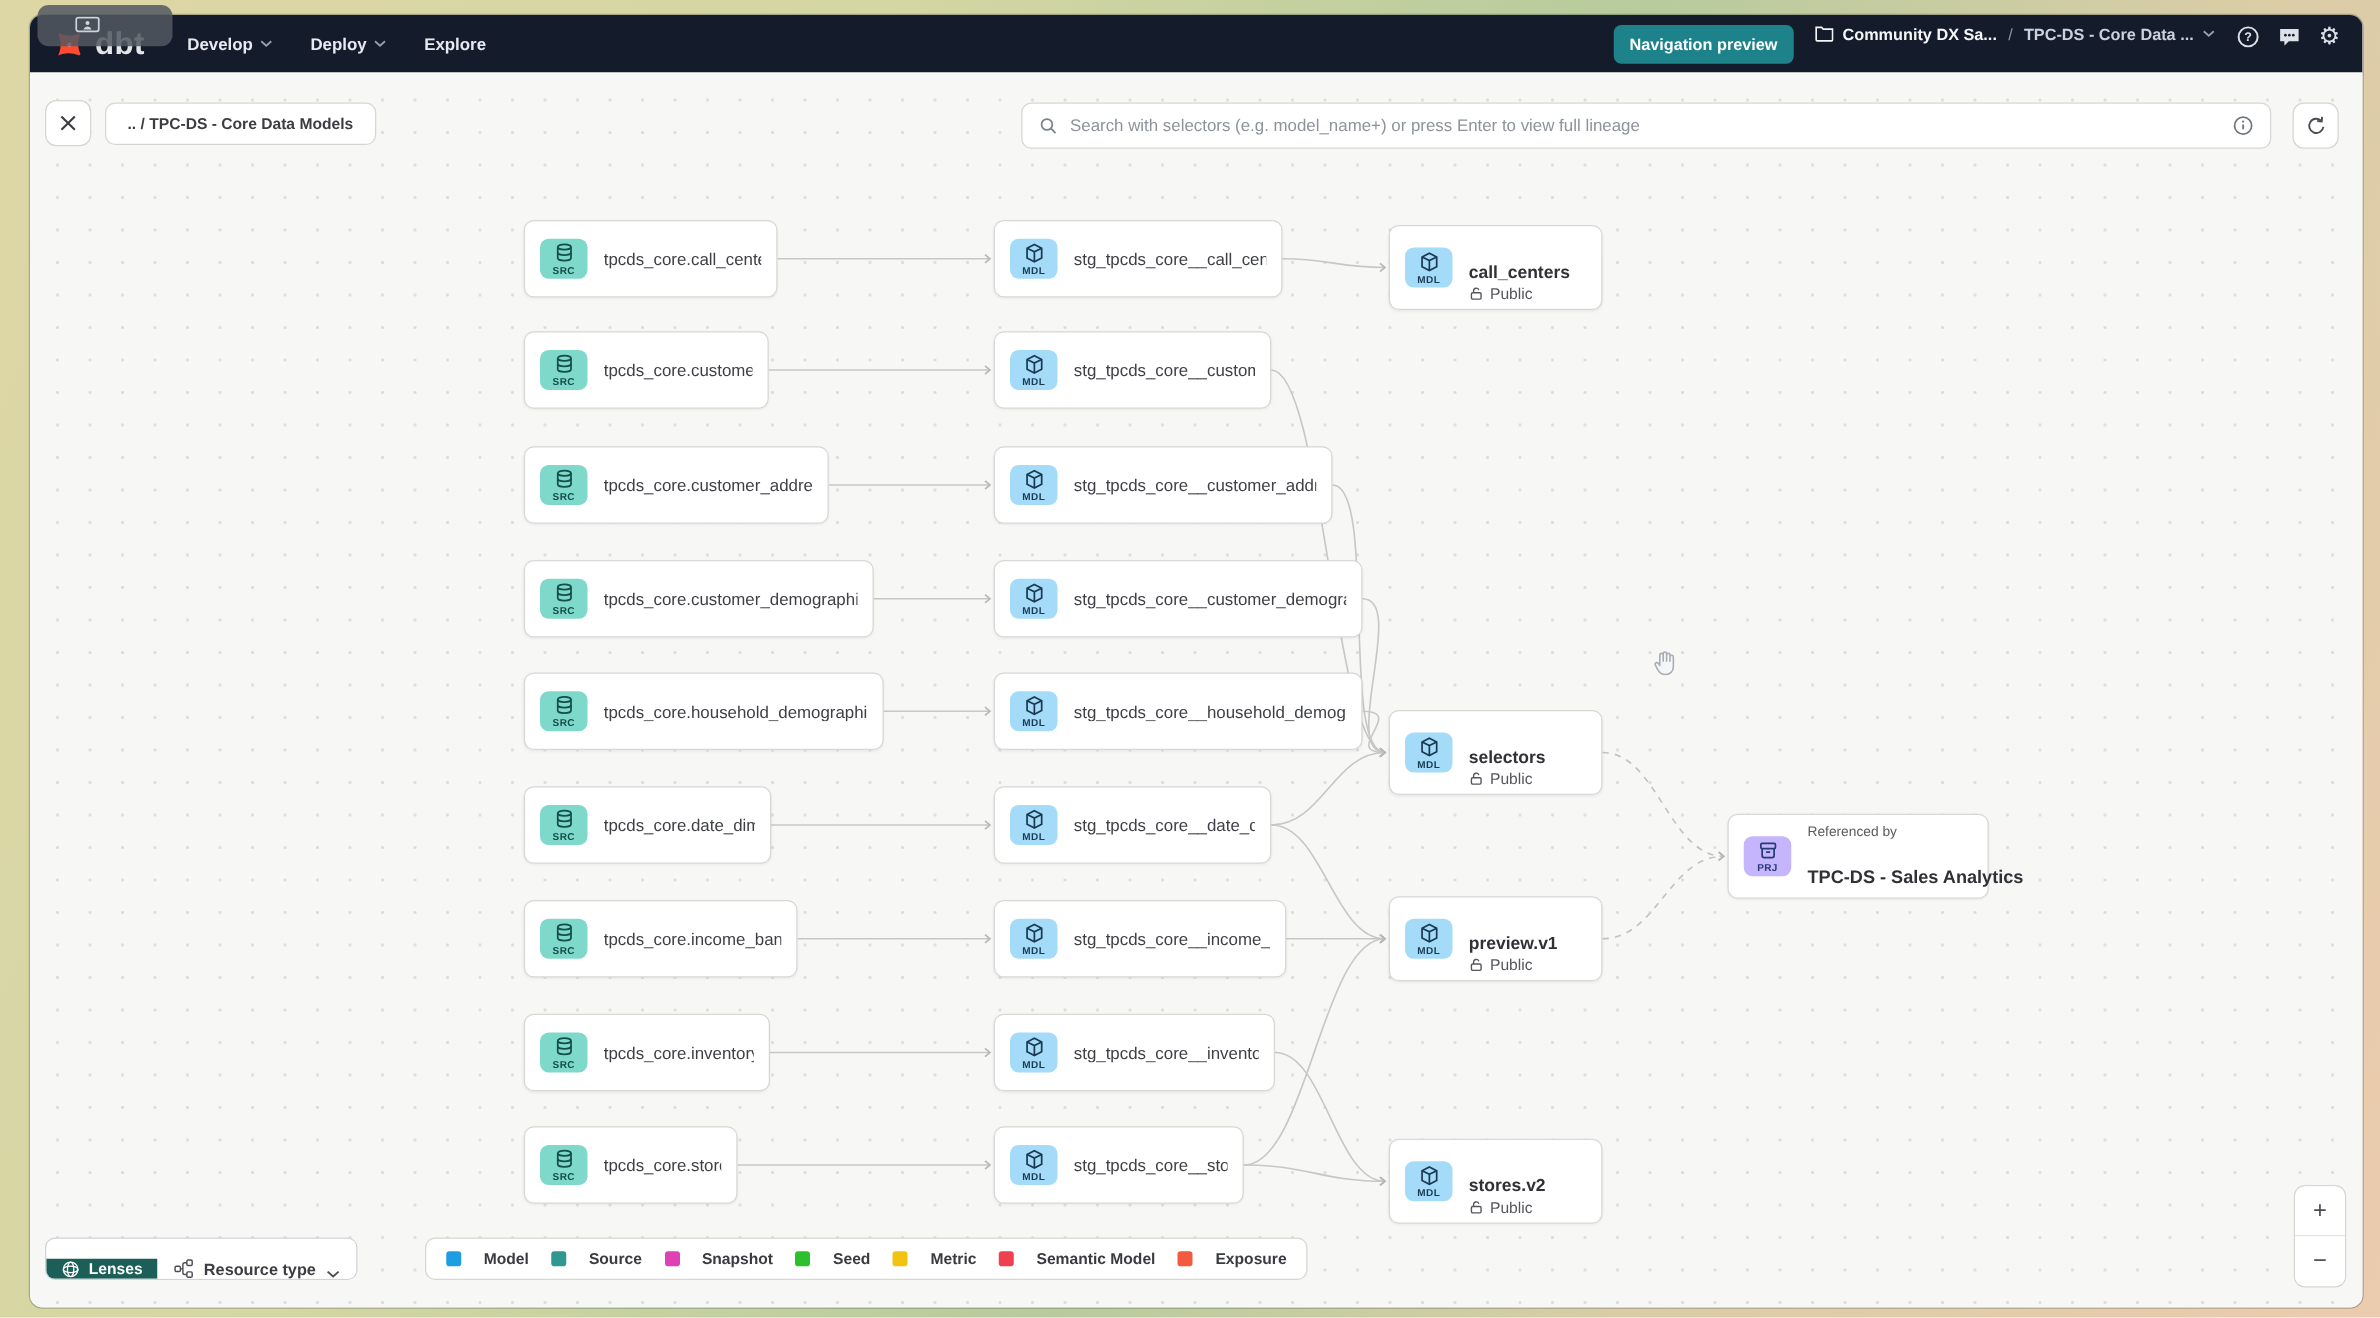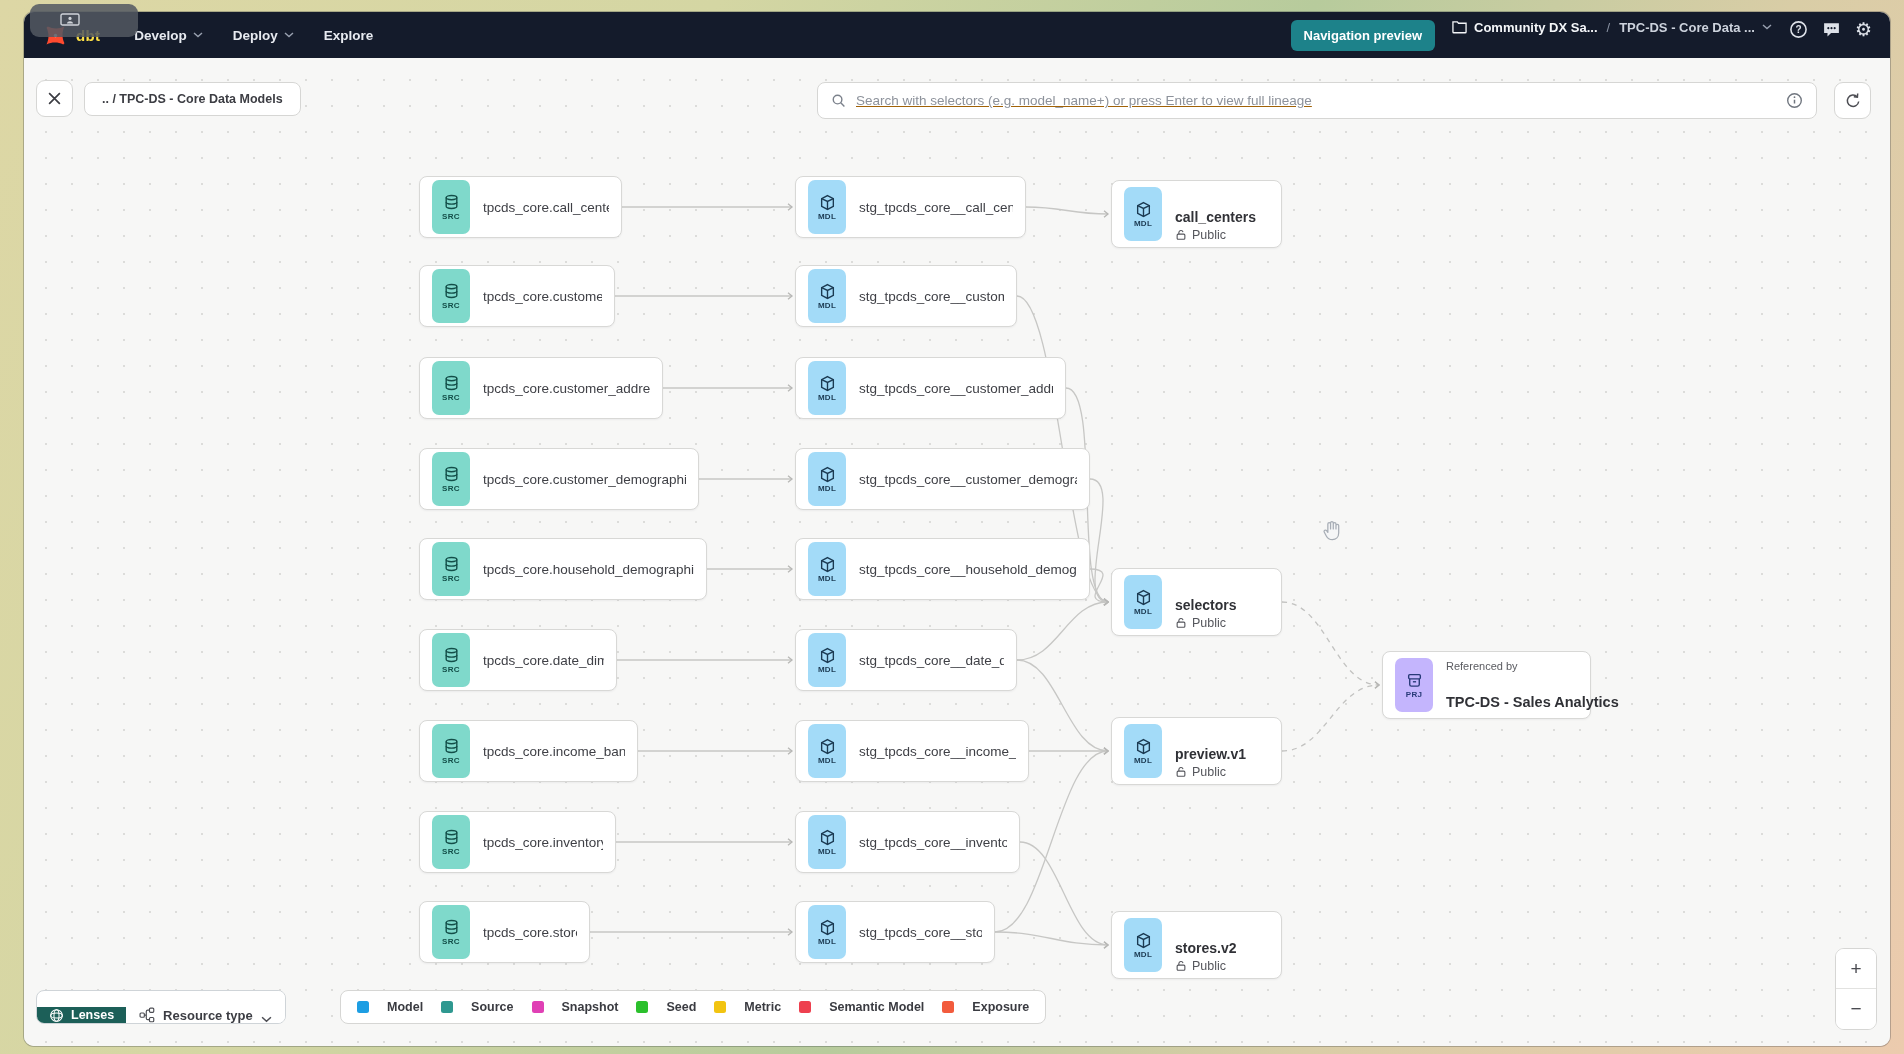--- a/index.html
+++ b/index.html
@@ -4,21 +4,21 @@
 <style>
   * { box-sizing: border-box; margin: 0; padding: 0; }
   html,body { width:1904px; height:1054px; overflow:hidden; font-family:"Liberation Sans",sans-serif; }
   body { background:linear-gradient(115deg,#ddd7a5 0%,#d4d6a3 30%,#b7cb9c 55%,#d9cda6 75%,#eccbae 100%); position:relative; }
 
   .window { position:absolute; left:24px; top:12px; right:14px; bottom:8px; background:#f7f7f6; border-radius:10px; overflow:hidden; box-shadow:0 0 0 1px rgba(20,27,43,.25); }
 
   
   .nav { height:46px; background:#141b2b; display:flex; align-items:center; padding:0 18px; }
   .brand { display:flex; align-items:center; gap:7px; margin-right:34px; }
-  .brand-text { color:#fde047; font-weight:700; font-size:15px; letter-spacing:.3px; }
+  .brand-text { color:#e5e5e5; font-weight:700; font-size:25px; letter-spacing:.3px; }
   .menu { display:flex; align-items:center; gap:30px; }
   .menu-item { display:flex; align-items:center; gap:6px; color:#e7eaf0; font-size:13.5px; font-weight:700; cursor:pointer; }
   .menu-item svg { stroke:#98a0af; }
   .nav-right { margin-left:auto; display:flex; align-items:flex-start; gap:17px; }
   .preview-btn { background:#1d828a; color:#fff; font-weight:700; font-size:13px; padding:8px 13px; border-radius:6px; border:none; font-family:inherit; }
   .crumb { display:flex; align-items:center; gap:9px; font-size:13px; }
   .crumb-acct { color:#f4f6f9; font-weight:700; display:flex; align-items:center; gap:7px; }
   .crumb-sep { color:#8a93a3; }
   .crumb-proj { color:#ccd2dc; font-weight:600; display:flex; align-items:center; gap:7px; }
   .crumb-proj svg { stroke:#98a0af; }
@@ -27,31 +27,31 @@
 
   
   .canvas { position:absolute; left:0; top:46px; right:0; bottom:0;
     background-color:#f7f7f6;
     background-image:radial-gradient(circle,#dcdcda 1px,transparent 1.35px);
     background-size:26px 26px; background-position:9px 9px; }
 
   .close-btn { position:absolute; left:12px; top:22px; width:37px; height:37px; background:#fff; border:1px solid #d6d6d4; border-radius:9px; display:flex; align-items:center; justify-content:center; cursor:pointer; }
   .path-chip { position:absolute; left:60px; top:24px; height:34px; padding:0 17px; display:flex; align-items:center; background:#fff; border:1px solid #d6d6d4; border-radius:8px; font-size:12.5px; font-weight:700; color:#3c3d43; cursor:pointer; }
   .searchbar { position:absolute; left:793px; top:24px; width:1000px; height:37px; background:#fff; border:1px solid #d6d6d4; border-radius:8px; display:flex; align-items:center; padding:0 13px; gap:10px; }
-  .searchbar input { flex:1; border:none; outline:none; background:transparent; font-size:13.5px; color:#a16207; font-family:inherit;text-decoration:underline; }
+  .searchbar input { flex:1; border:none; outline:none; background:transparent; font-size:13.5px; color:#be185d; font-family:inherit; }
   .searchbar input::placeholder { color:#8d929b; }
   .refresh-btn { position:absolute; left:1810px; top:24px; width:37px; height:37px; background:#fff; border:1px solid #d6d6d4; border-radius:9px; display:flex; align-items:center; justify-content:center; cursor:pointer; }
 
   
   #edge-layer { position:absolute; left:0; top:0; pointer-events:none; }
   .edge { fill:none; stroke:#c7c7c5; stroke-width:1.3; }
   .edge.dashed { stroke:#c2c2c0; stroke-dasharray:5 5; }
   #graph-layer { position:absolute; left:0; top:0; width:100%; height:100%; }
   .node { position:absolute; background:#fff; border:1px solid #d8d8d6; border-radius:8px; display:flex; align-items:center; padding:0 12px; gap:13px; box-shadow:0 1px 2px rgba(16,24,40,.05); cursor:pointer; }
-  .nbadge { width:38px; height:54px; border-radius:7px; flex:none; display:flex; flex-direction:column; align-items:center; justify-content:center; }
+  .nbadge { width:38px; height:32px; border-radius:7px; flex:none; display:flex; flex-direction:column; align-items:center; justify-content:center; }
   .kind-source .nbadge { background:#7fd9cb; color:#134e48; }
   .kind-model .nbadge, .kind-model-public .nbadge { background:#a3dbf8; color:#1b3a52; }
   .kind-project .nbadge { background:#c4b5fd; color:#283a78; }
   .nbadge svg { stroke:currentColor; }
   .nbtxt { font-size:8px; font-weight:700; letter-spacing:.3px; line-height:1; margin-top:2px; }
   .nlabel { font-size:13.5px; color:#3f4046; white-space:nowrap; overflow:hidden; }
   .ninfo { min-width:0; }
   .ntitle { font-size:14px; color:#303136; font-weight:600; white-space:nowrap;margin-top:22px; }
   .kind-project .ntitle { font-weight:600; font-size:14.5px; }
   .nsub { display:flex; align-items:center; gap:5px; margin-top:3px; font-size:12.5px; color:#55565c; }

